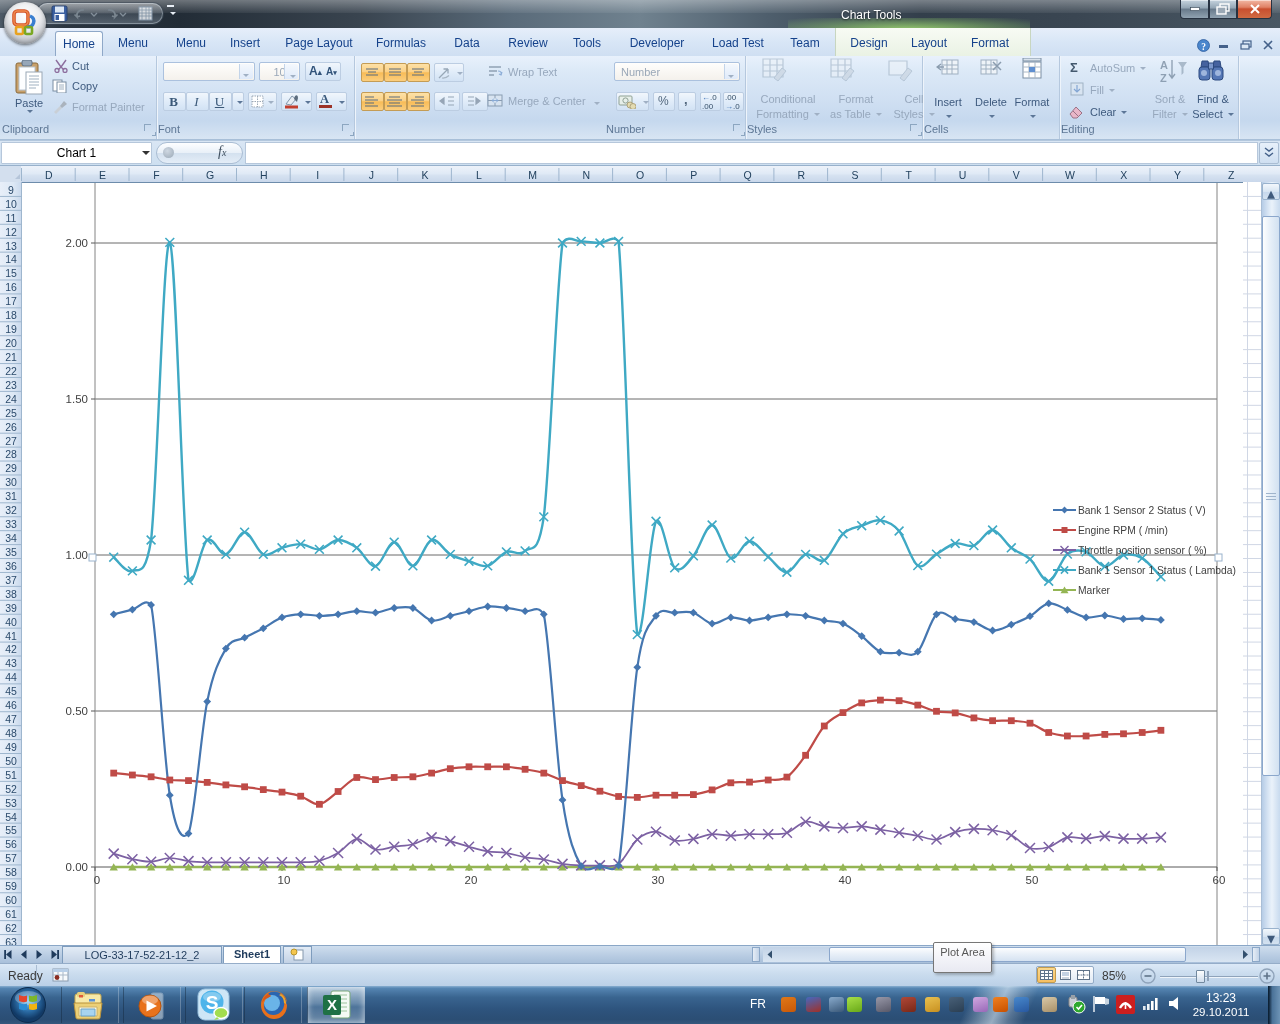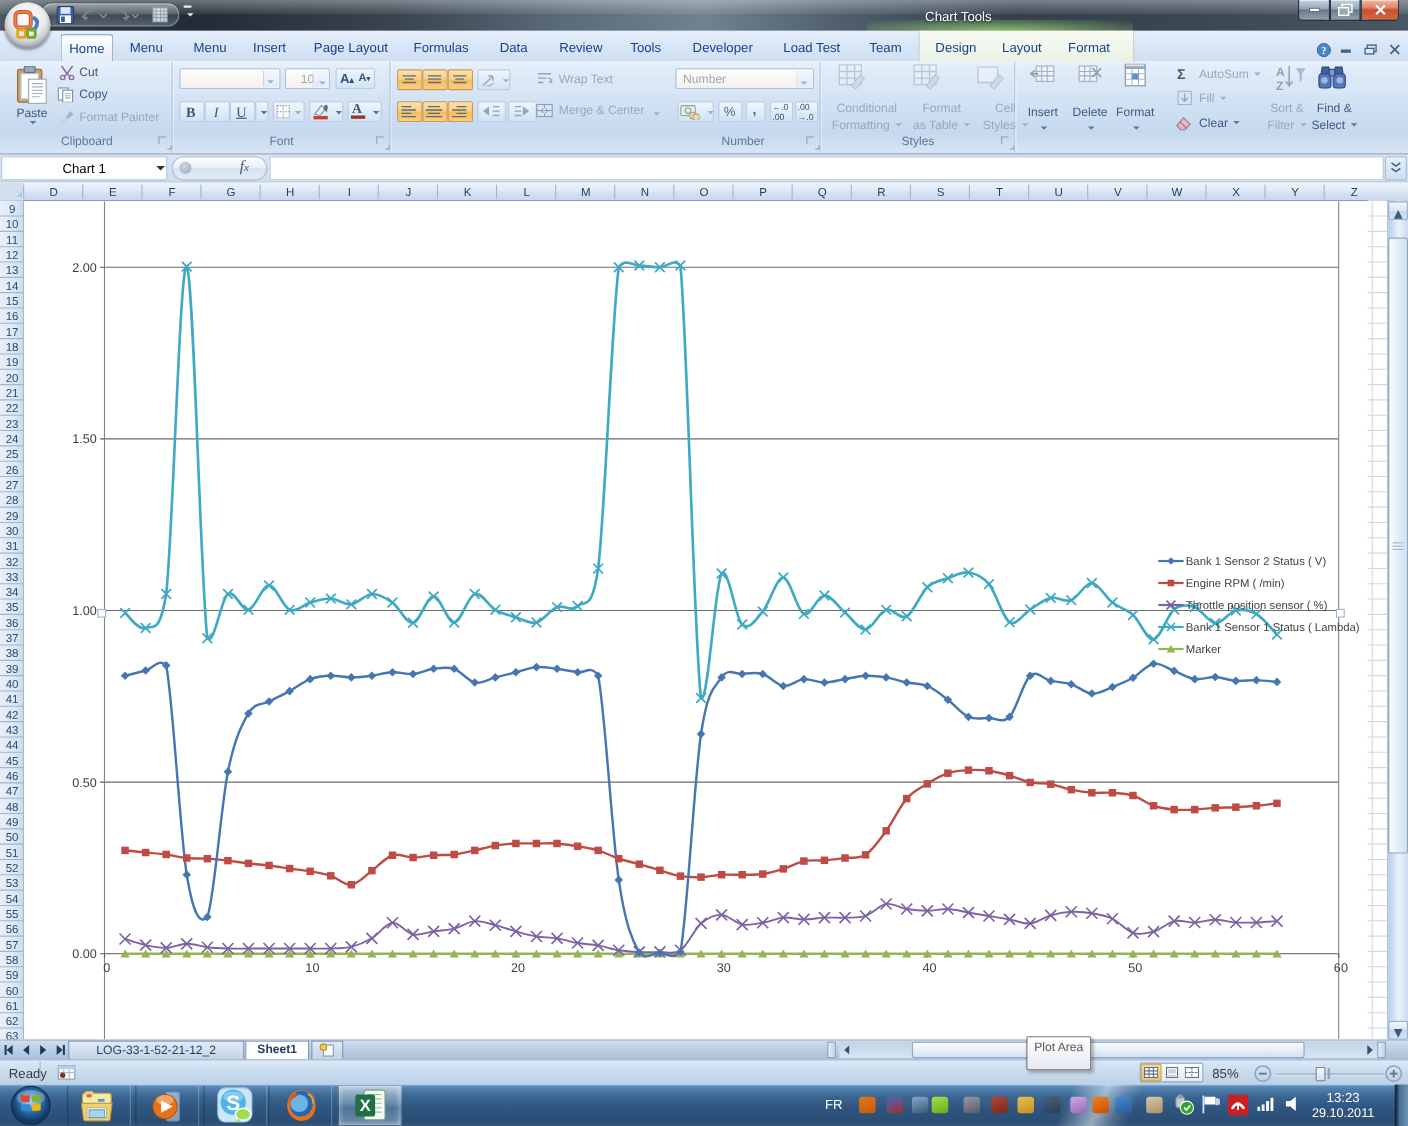--- a/index.html
+++ b/index.html
@@ -18,21 +18,21 @@
 #wcls{left:1237px;width:35px;border-radius:0 0 4px 0;background:linear-gradient(180deg,#f2b8a4 0,#e08165 40%,#c94f2f 50%,#d06a42 100%)}
 .wb{position:absolute;left:50%;top:50%;transform:translate(-50%,-50%);color:#fff}
 
 #tabrow{left:0;top:28px;width:1280px;height:28px;background:linear-gradient(180deg,#e6eefa 0,#d8e6f6 50%,#cfdff2 100%)}
 #ctxbg{left:835px;top:28px;width:196px;height:28px;background:linear-gradient(180deg,#f8fbf4 0,#eaf2e4 100%);border-left:1px solid #c8d6c0;border-right:1px solid #c8d6c0}
 .tab{position:absolute;top:31px;height:25px;line-height:24px;font-size:12px;color:#15428b;text-align:center;z-index:2}
 .tabsel{background:linear-gradient(180deg,#fdfefe 0,#f2f7fd 45%,#e3edf9 100%);border:1px solid #8fa8c8;border-bottom:none;border-radius:3px 3px 0 0;color:#15428b}
 
 #ribbon{left:0;top:56px;width:1280px;height:84px;background:linear-gradient(180deg,#e8f1fc 0,#dce9f7 18%,#cfdff2 55%,#c5d8ee 78%,#d8e5f3 100%);border-bottom:1px solid #a8bfd8}
 .grp{position:absolute;top:56px;height:83px;border-right:1px solid #b5c8de;box-shadow:1px 0 0 #eef4fb}
-.glabel{position:absolute;top:67px;font-size:11px;color:#5e7795;text-align:center;width:100%}
+.glabel{position:absolute;top:67px;font-size:11px;color:#5e7795;width:100%}
 .launch{position:absolute;top:68px;right:5px;width:7px;height:7px;border:1px solid #8ca6c0;border-right:none;border-bottom:none}
 .launch:after{content:"";position:absolute;right:-5px;bottom:-5px;width:3px;height:3px;border:1px solid #8ca6c0;border-left:none;border-top:none}
 .btxt{position:absolute;font-size:11px;color:#3e5a7e;white-space:nowrap}
 .gtxt{position:absolute;font-size:11px;color:#97a8bd;white-space:nowrap}
 .car{display:inline-block;width:0;height:0;border:3px solid transparent;border-top-color:#5c7697;vertical-align:middle;margin-left:2px;transform:translateY(1px)}
 .carg{border-top-color:#a0b0c4}
 .combo{position:absolute;background:linear-gradient(180deg,#fffefc,#f4f1ec);border:1px solid #abc1de;border-radius:2px;height:19px}
 .cbar{position:absolute;right:1px;top:1px;width:14px;height:15px;background:linear-gradient(180deg,#f4f8fd,#dfeafa);border-left:1px solid #c3d4e9;border-radius:0 2px 2px 0}
 .obtn{position:absolute;width:23px;height:19px;background:linear-gradient(180deg,#fde1a7 0,#fbd187 45%,#f8bc57 52%,#fbce7e 100%);border:1px solid #c49c55;border-radius:2px}
 .bbtn{position:absolute;height:19px;background:linear-gradient(180deg,#f1f6fc 0,#e0ecf9 50%,#d2e2f4 100%);border:1px solid #bccde2;border-radius:2px}
@@ -149,20 +149,26 @@
       <div class="glabel">Font</div>
       <div class="launch"></div>
     </div>
     <div class="grp" style="left:606px;width:140px">
       <div class="glabel">Number</div>
       <div class="launch"></div>
     </div>
     <div class="grp" style="left:747px;width:176px">
       <div class="glabel">Styles</div>
       <div class="launch"></div>
+    </div>
+    <div class="grp" style="left:924px;width:136px">
+      <div class="glabel">Cells</div>
+    </div>
+    <div class="grp" style="left:1061px;width:178px">
+      <div class="glabel">Editing</div>
     </div>
     <svg class="abs" style="left:12px;top:60px" width="34" height="36" xmlns="http://www.w3.org/2000/svg">
 <rect x="4" y="3" width="22" height="30" rx="2" fill="#c8a06a" stroke="#8a6a3c"></rect>
 <rect x="10" y="0" width="10" height="6" rx="2" fill="#97a7b8" stroke="#5f7184"></rect>
 <rect x="7" y="7" width="16" height="23" fill="#fdfeff" stroke="#b8c4d0"></rect>
 <rect x="14" y="12" width="16" height="22" fill="#fff" stroke="#9aa7b5"></rect>
 <path d="M17 16h10M17 19h10M17 22h10M17 25h10M17 28h7" stroke="#9fb0c0" stroke-width="1"></path>
 </svg>
     <div class="btxt" style="left:15px;top:97px">Paste</div>
     <div class="abs car" style="left:25px;top:109px"></div>
@@ -955,21 +961,21 @@
     </svg>
     <svg class="abs" style="left:17px;top:947px" width="14" height="15" xmlns="http://www.w3.org/2000/svg">
       <path d="M9.5 3 L4 7.5 L9.5 12Z" fill="#1f3b5c"></path>
     </svg>
     <svg class="abs" style="left:32px;top:947px" width="14" height="15" xmlns="http://www.w3.org/2000/svg">
       <path d="M4.5 3 L10 7.5 L4.5 12Z" fill="#1f3b5c"></path>
     </svg>
     <svg class="abs" style="left:47px;top:947px" width="14" height="15" xmlns="http://www.w3.org/2000/svg">
       <path d="M4.5 3 L10 7.5 L4.5 12Z M10.2 3 h1.8 v9 h-1.8Z" fill="#1f3b5c"></path>
     </svg>
-    <div class="shtab" style="left:62px;width:160px;line-height:16px">LOG-33-1-52-21-12_2</div>
+    <div class="shtab" style="left:62px;width:160px;line-height:16px">LOG-33-17-52-21-12_2</div>
     <div class="shtab" style="left:223px;width:58px;background:#fff;font-weight:bold;line-height:15px;border-color:#7e9cbd">Sheet1</div>
     <div class="shtab" style="left:283px;width:29px"><svg width="16" height="13" style="margin-top:1px" xmlns="http://www.w3.org/2000/svg">
         <rect x="4" y="2" width="9" height="10" fill="#fdfefe" stroke="#8498ad"></rect>
         <circle cx="4" cy="4" r="3" fill="#f4c64f" stroke="#b8952c"></circle>
       </svg></div>
     <div class="abs" style="left:752px;top:947px;width:8px;height:15px;background:linear-gradient(90deg,#e6edf6,#c2d3e7);border:1px solid #8ba7c7"></div>
     <div id="hsb" class="abs"></div>
     <div id="hthumb" class="abs"></div>
     <svg class="abs" style="left:764px;top:949px" width="12" height="12" xmlns="http://www.w3.org/2000/svg">
       <path d="M8 1.5 L3.5 5.5 L8 9.5Z" fill="#33506e"></path>

